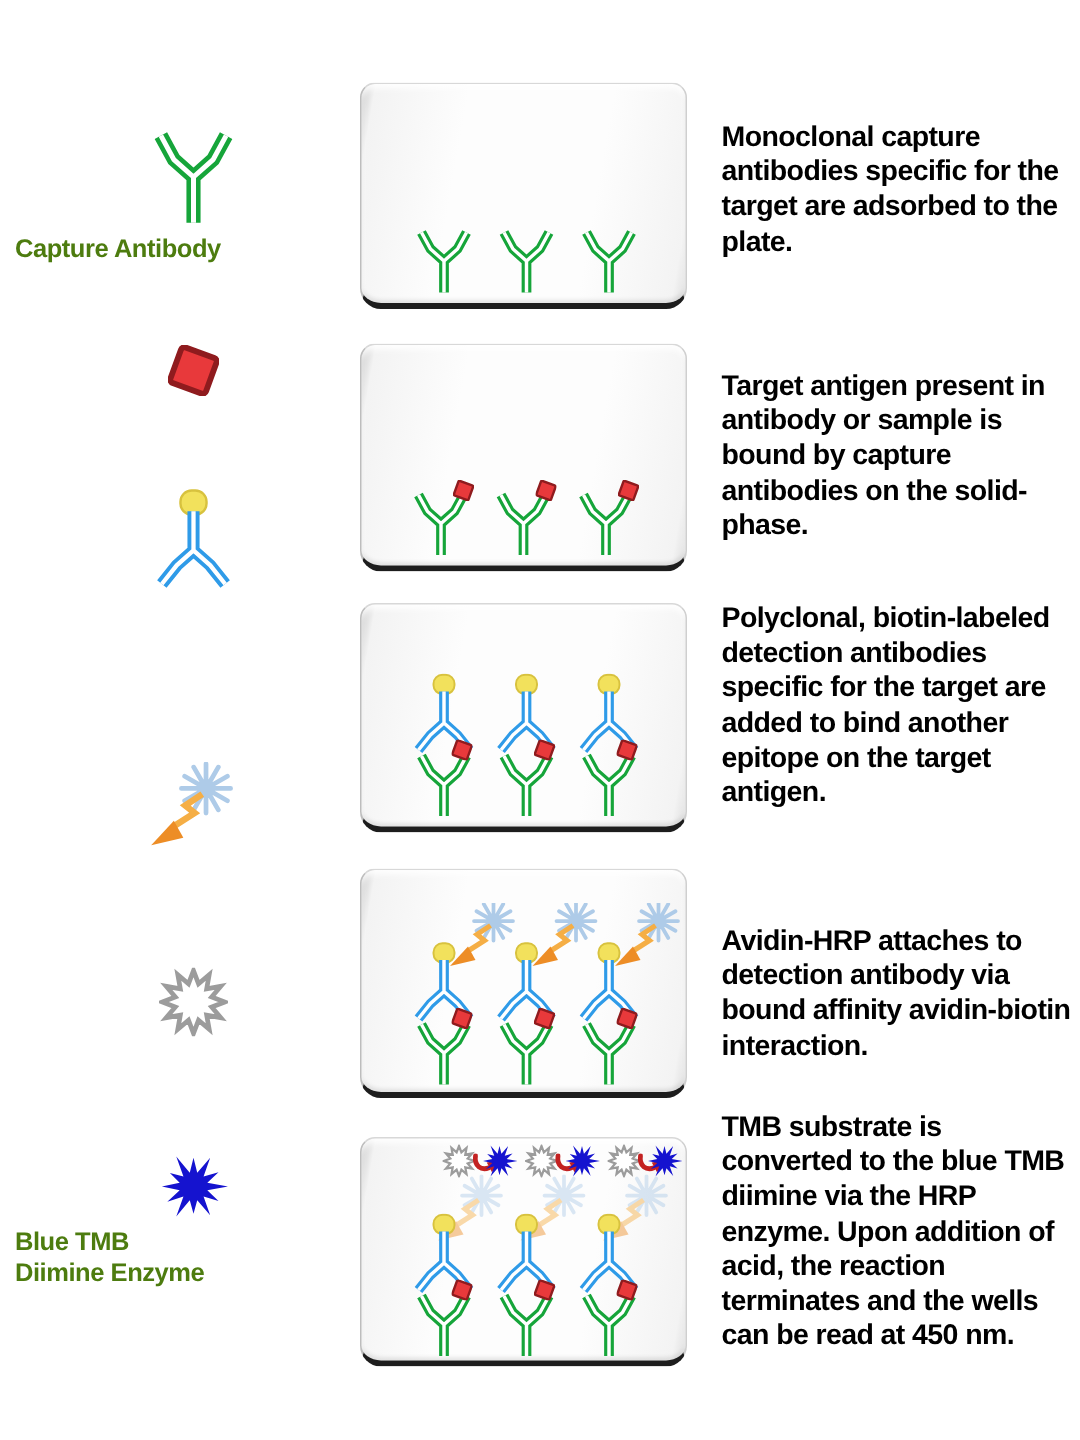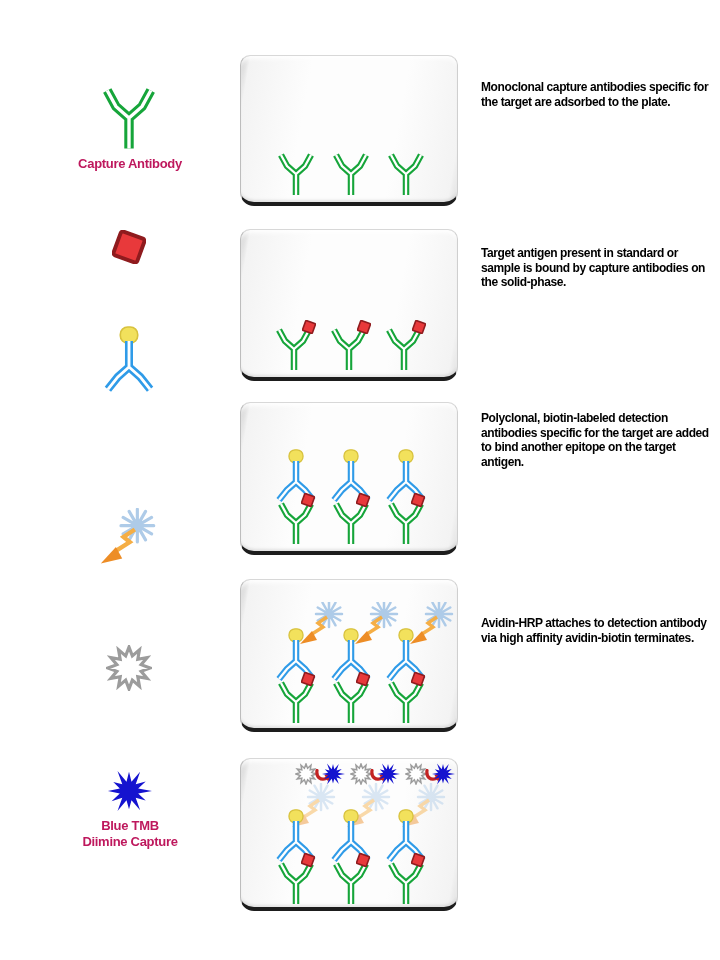--- a/index.html
+++ b/index.html
@@ -3,40 +3,40 @@
 <meta charset="utf-8">
 <style>
   html,body { margin:0; padding:0; background:#ffffff; }
   .canvas {
     position:relative; width:720px; height:960px; background:#ffffff;
     font-family:"Liberation Sans","DejaVu Sans",sans-serif; overflow:hidden;
   }
   
   .legend-icon { position:absolute; }
   .legend-label {
-    position:absolute; left:10px; width:240px; text-align:center;
-    font-size:13px; font-weight:bold; color:#be185d; line-height:1.22;
+    position:absolute; left:10px; width:240px; text-align:left;
+    font-size:17px; font-weight:bold; color:#4d7c0f; line-height:1.22;
     letter-spacing:-0.3px; white-space:pre-line;
   }
   
   .well {
     position:absolute; left:240px; width:216px;
     border-radius:10px 10px 14px 14px;
     background:linear-gradient(100deg,#c9c9c9 0%,#f3f3f3 4%,#fdfdfd 30%,#fdfdfd 70%,#f3f3f3 96%,#dedede 100%);
     border-top:1px solid #d8d8d8;
     border-left:1px solid #bdbdbd;
     border-right:1px solid #cfcfcf;
     border-bottom:4px solid #1d1d1d;
     box-shadow: inset 0 3px 4px rgba(255,255,255,0.9), inset 0 -2px 3px rgba(0,0,0,0.10);
   }
   .well svg { display:block; }
   
   .desc {
     position:absolute; left:481px; width:233px; margin:0;
-    font-size:12px; font-weight:bold; color:#000;
+    font-size:19px; font-weight:bold; color:#000;
     line-height:1.22; letter-spacing:-0.4px;
   }
   
   .g-out { stroke:#16a53a; stroke-width:6.5; fill:none; stroke-linejoin:miter; }
   .g-in  { stroke:#ffffff; stroke-width:2.3; fill:none; }
   .b-out { stroke:#2f9be8; stroke-width:6.5; fill:none; stroke-linejoin:miter; }
   .b-in  { stroke:#ffffff; stroke-width:2.3; fill:none; }
   .cap   { fill:#f2e15c; stroke:#d8c23e; stroke-width:1.3; }
   .ag    { fill:#e8393b; stroke:#8f1b1e; stroke-width:1.6; }
   .burst { stroke:#aecbe8; stroke-width:2.5; fill:none; stroke-linecap:round; }
@@ -130,21 +130,21 @@
     </svg>
 
   <svg class="legend-icon" style="left:106px;top:645px" width="46" height="46" viewBox="0 0 22 22">
       <use href="#sym-star-gray"></use>
     </svg>
 
   <svg class="legend-icon" style="left:105px;top:768px" width="48" height="46" viewBox="0 0 24 24">
       <use href="#sym-star-blue"></use>
     </svg>
   <div class="legend-label" style="top:818px">Blue TMB
-Diimine Capture</div>
+Diimine Enzyme</div>
 
   <div class="well" style="top:55px;height:146px">
     <svg width="216" height="146" viewBox="0 0 216 146">
       <use href="#u-capture" x="35" y="96" width="40" height="44"></use>
       <use href="#u-capture" x="90" y="96" width="40" height="44"></use>
       <use href="#u-capture" x="145" y="96" width="40" height="44"></use>
     </svg>
   </div>
 
   <div class="well" style="top:229px;height:147px">
@@ -173,17 +173,18 @@
 
   <div class="well" style="top:758px;height:148px">
     <svg width="216" height="148" viewBox="0 0 216 148">
       <use href="#u-full" x="33" y="2" width="72" height="144"></use>
       <use href="#u-full" x="88" y="2" width="72" height="144"></use>
       <use href="#u-full" x="143" y="2" width="72" height="144"></use>
     </svg>
   </div>
 
   <p class="desc" style="top:80px">Monoclonal capture antibodies specific for the target are adsorbed to the plate.</p>
-  <p class="desc" style="top:246px">Target antigen present in standard or sample is bound by capture antibodies on the solid-phase.</p>
-  <p class="desc" style="top:411px">Polyclonal, biotin-labeled detection antibodies specific for the target are added to bind another epitope on the target antigen.</p>
-  <p class="desc" style="top:616px">Avidin-HRP attaches to detection antibody via high affinity avidin-biotin terminates.</p>
+  <p class="desc" style="top:246px">Target antigen present in antibody or sample is bound by capture antibodies on the solid-phase.</p>
+  <p class="desc" style="top:401px">Polyclonal, biotin-labeled detection antibodies specific for the target are added to bind another epitope on the target antigen.</p>
+  <p class="desc" style="top:616px">Avidin-HRP attaches to detection antibody via bound affinity avidin-biotin interaction.</p>
+  <p class="desc" style="top:740px">TMB substrate is converted to the blue TMB diimine via the HRP enzyme. Upon addition of acid, the reaction terminates and the wells can be read at 450 nm.</p>
 
 </div>
 
 </body></html>

